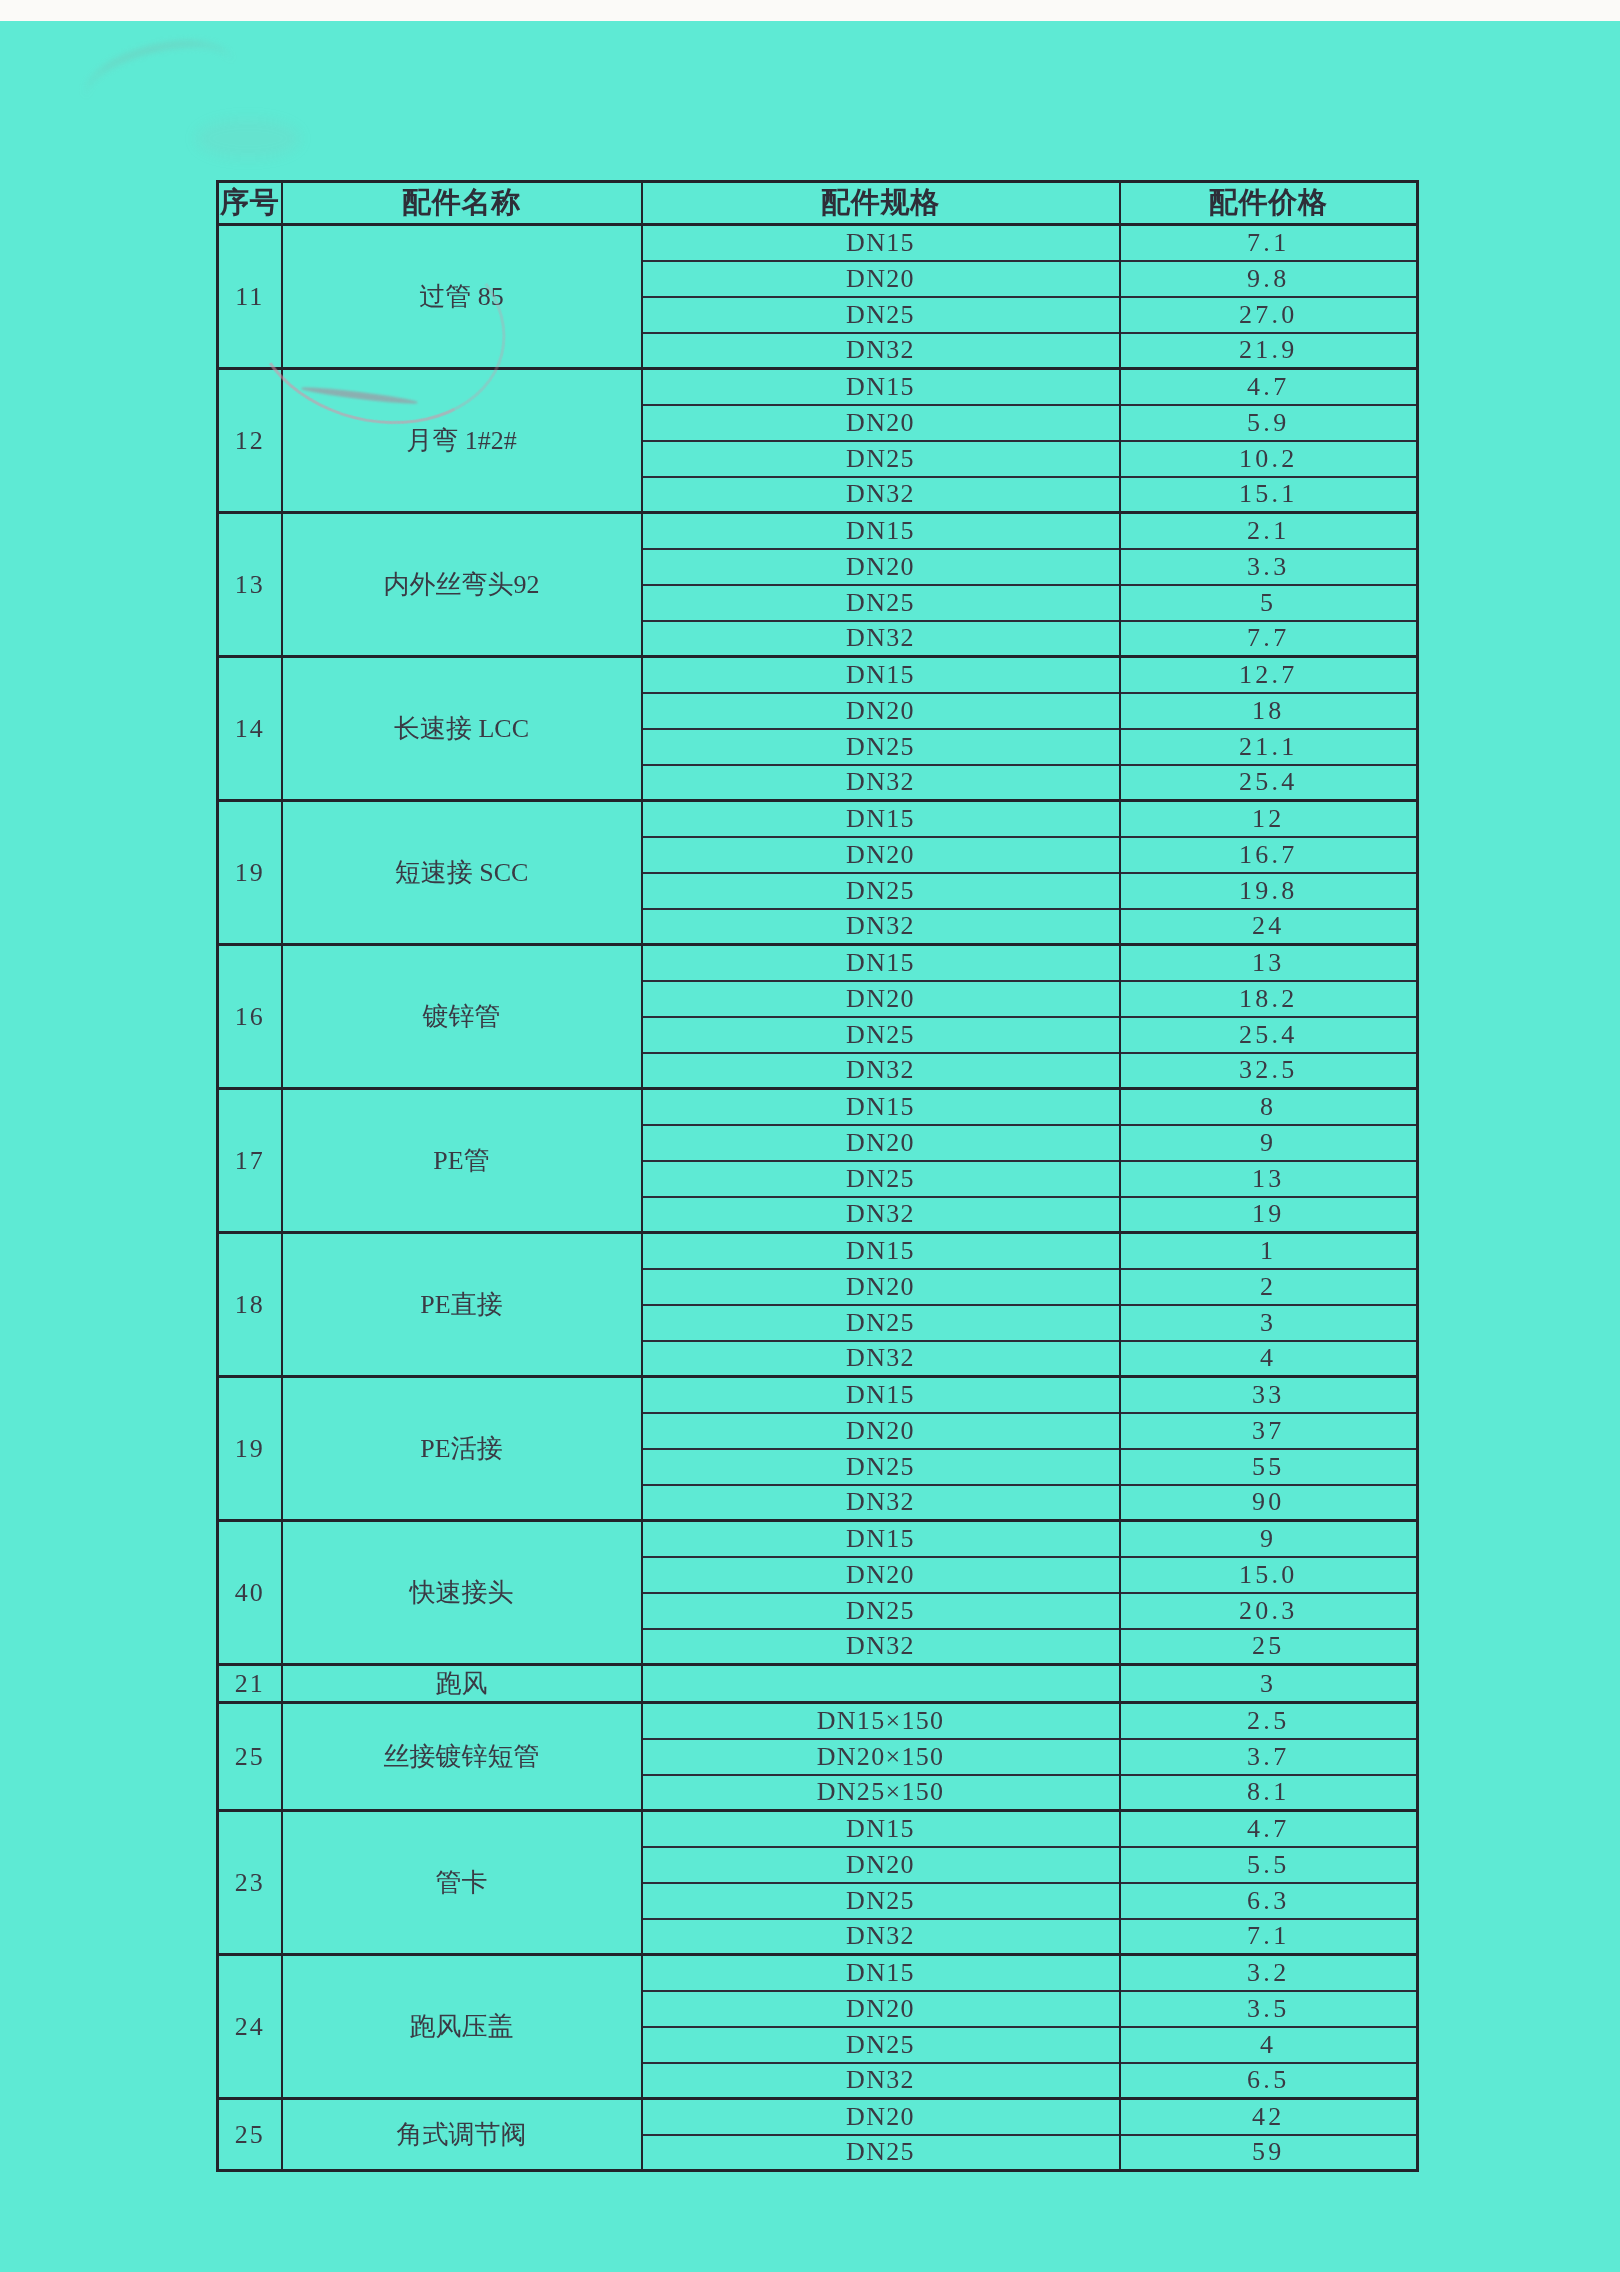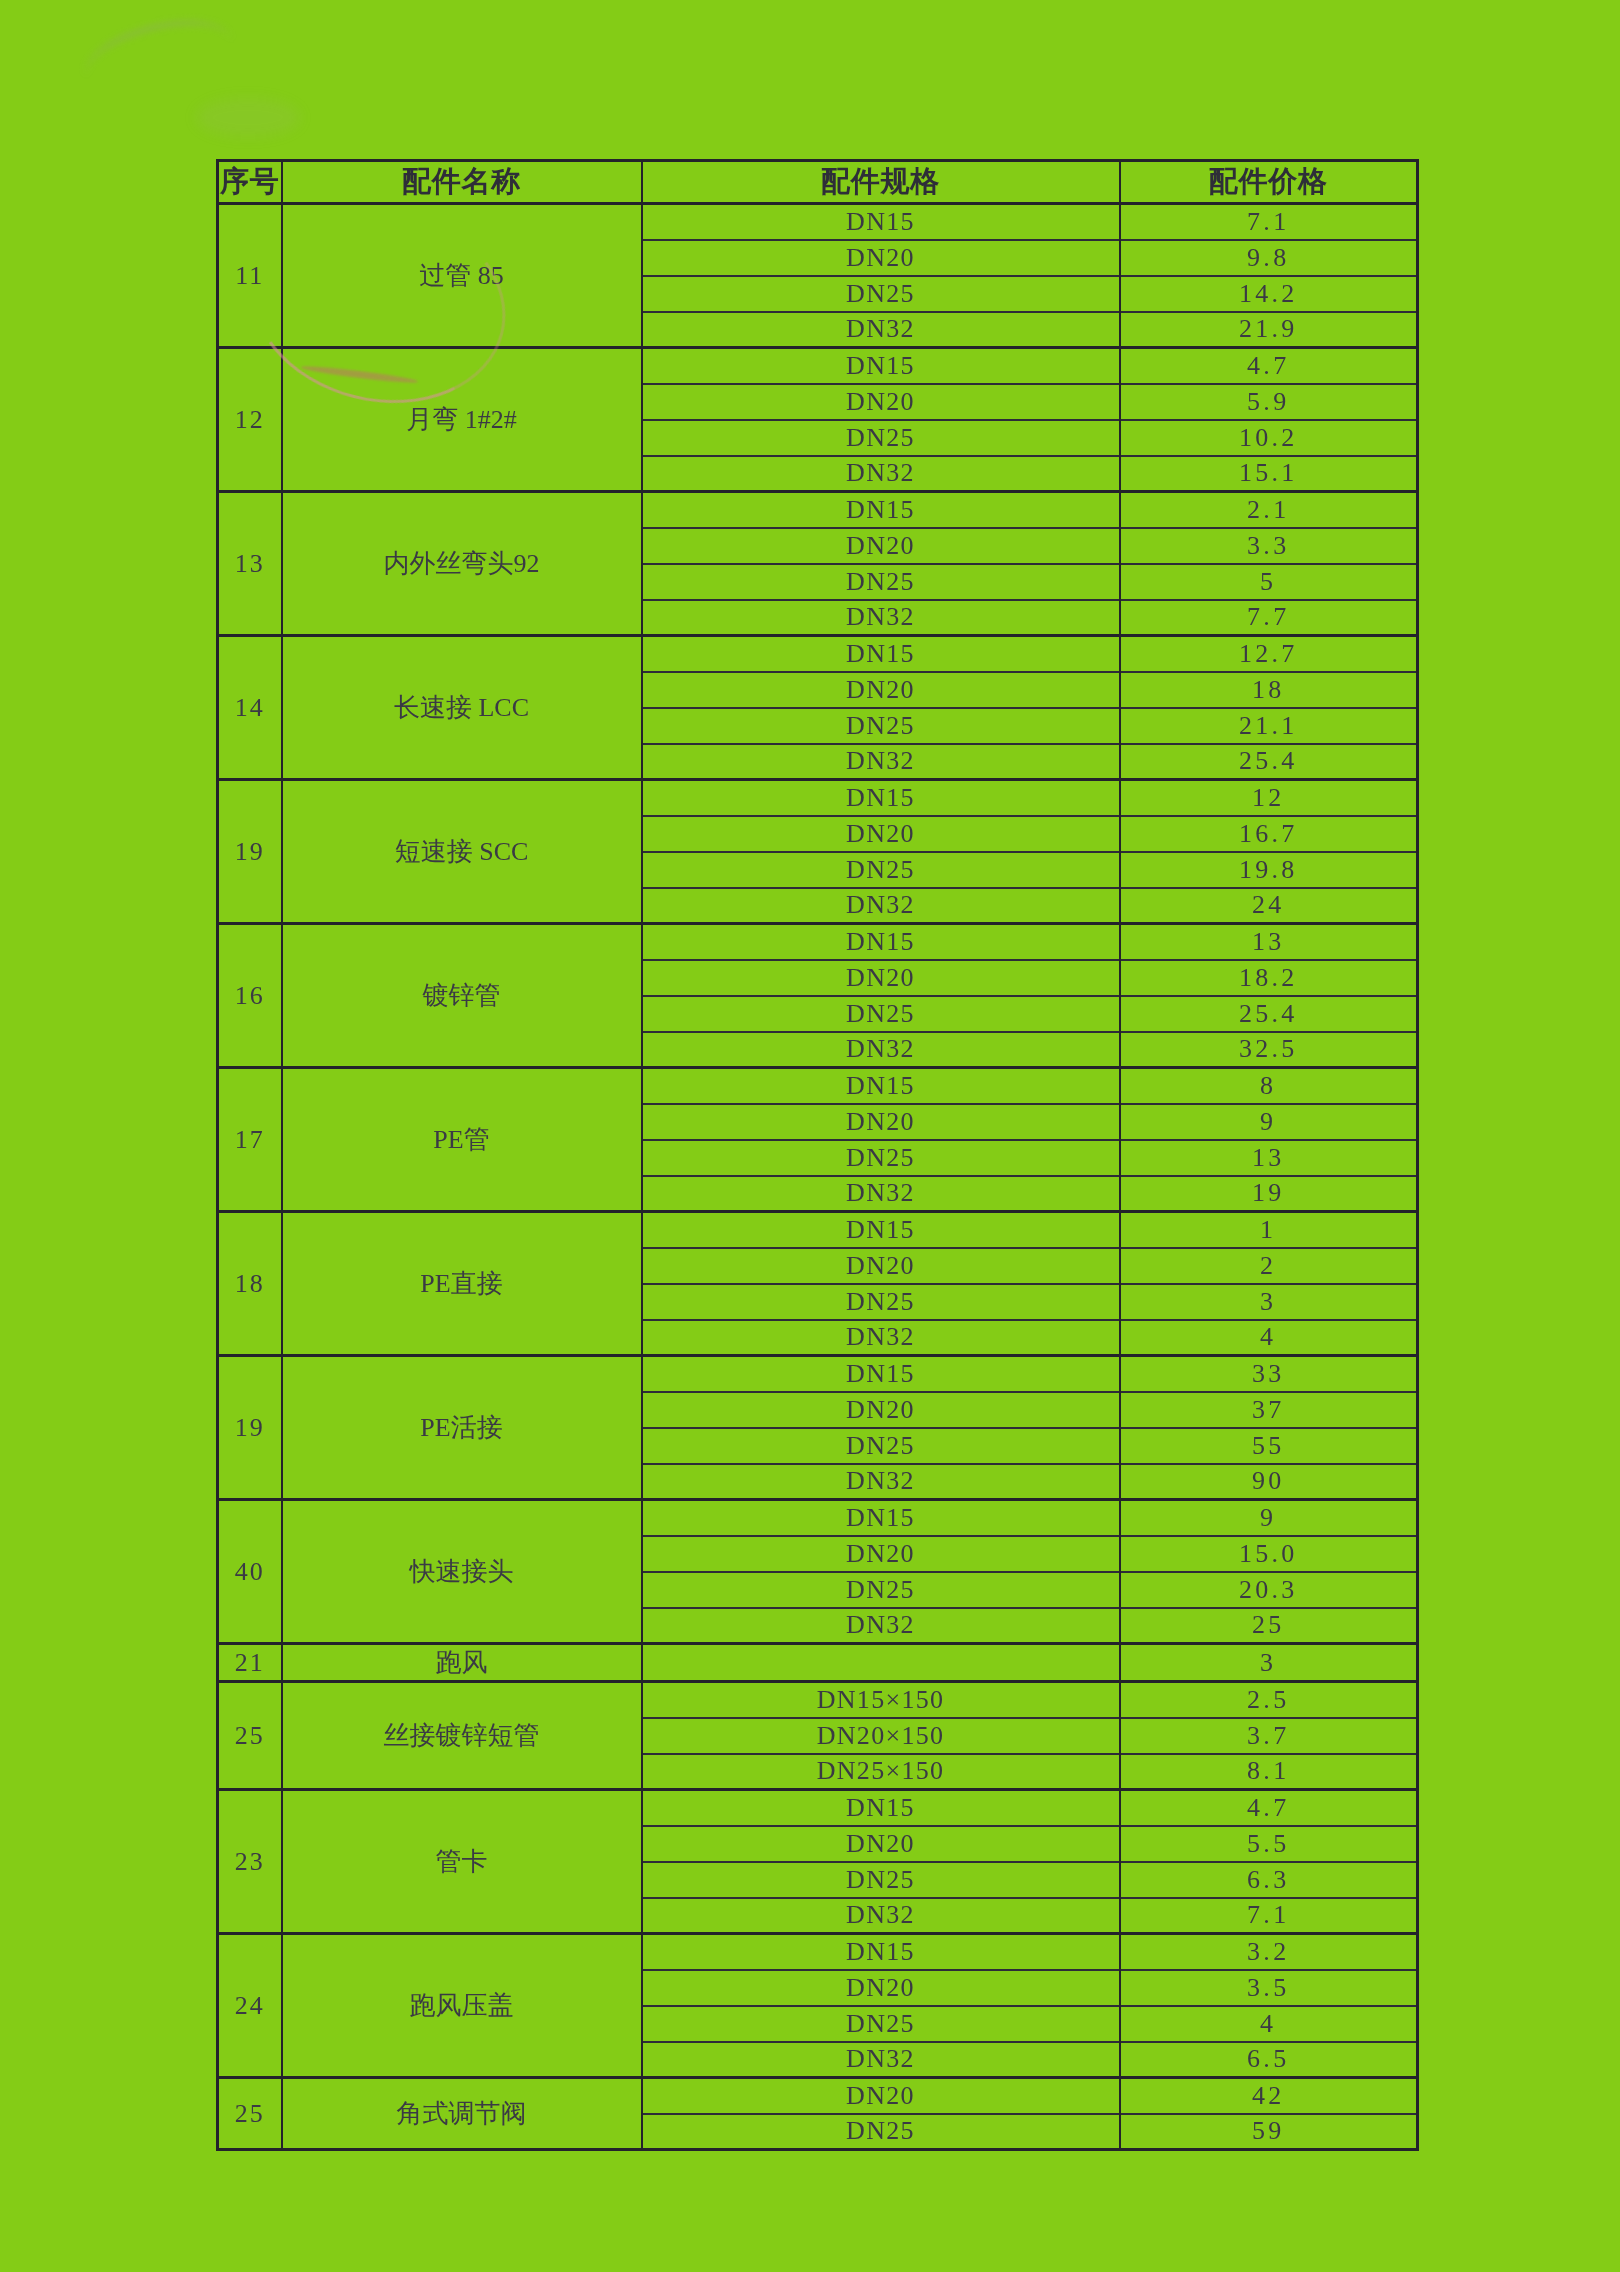--- a/index.html
+++ b/index.html
@@ -3,21 +3,21 @@
 <meta charset="utf-8">
 <style>
   html,body{margin:0;padding:0;}
   body{
     width:1620px;height:2273px;position:relative;
     background:#fbfaf8;
     font-family:"Liberation Serif","DejaVu Serif",serif;
     color:#3a3a44;
     overflow:hidden;
   }
-  .paper{position:absolute;inset:0;background:#84cc16;}
+  .paper{position:absolute;inset:0;background:#5eead4;margin-top:21px;}
 
   
   .smudge-top-left{
     position:absolute;left:84px;top:25px;width:150px;height:62px;
     border-radius:50%;
     border-top:4.6px solid rgba(150,150,148,0.38);
     filter:blur(3.9px);
     transform:rotate(-14deg);
   }
   .smudge-top-left2{
@@ -110,21 +110,21 @@
           <td class="c-name" rowspan="4">过管 85</td>
           <td class="c-spec">DN15</td>
           <td class="c-price">7.1</td>
         </tr>
         <tr>
           <td class="c-spec">DN20</td>
           <td class="c-price">9.8</td>
         </tr>
         <tr>
           <td class="c-spec">DN25</td>
-          <td class="c-price">14.2</td>
+          <td class="c-price">27.0</td>
         </tr>
         <tr>
           <td class="c-spec">DN32</td>
           <td class="c-price">21.9</td>
         </tr>
         <tr class="item-start">
           <td class="c-serial" rowspan="4">12</td>
           <td class="c-name" rowspan="4">月弯 1#2#</td>
           <td class="c-spec">DN15</td>
           <td class="c-price">4.7</td>

